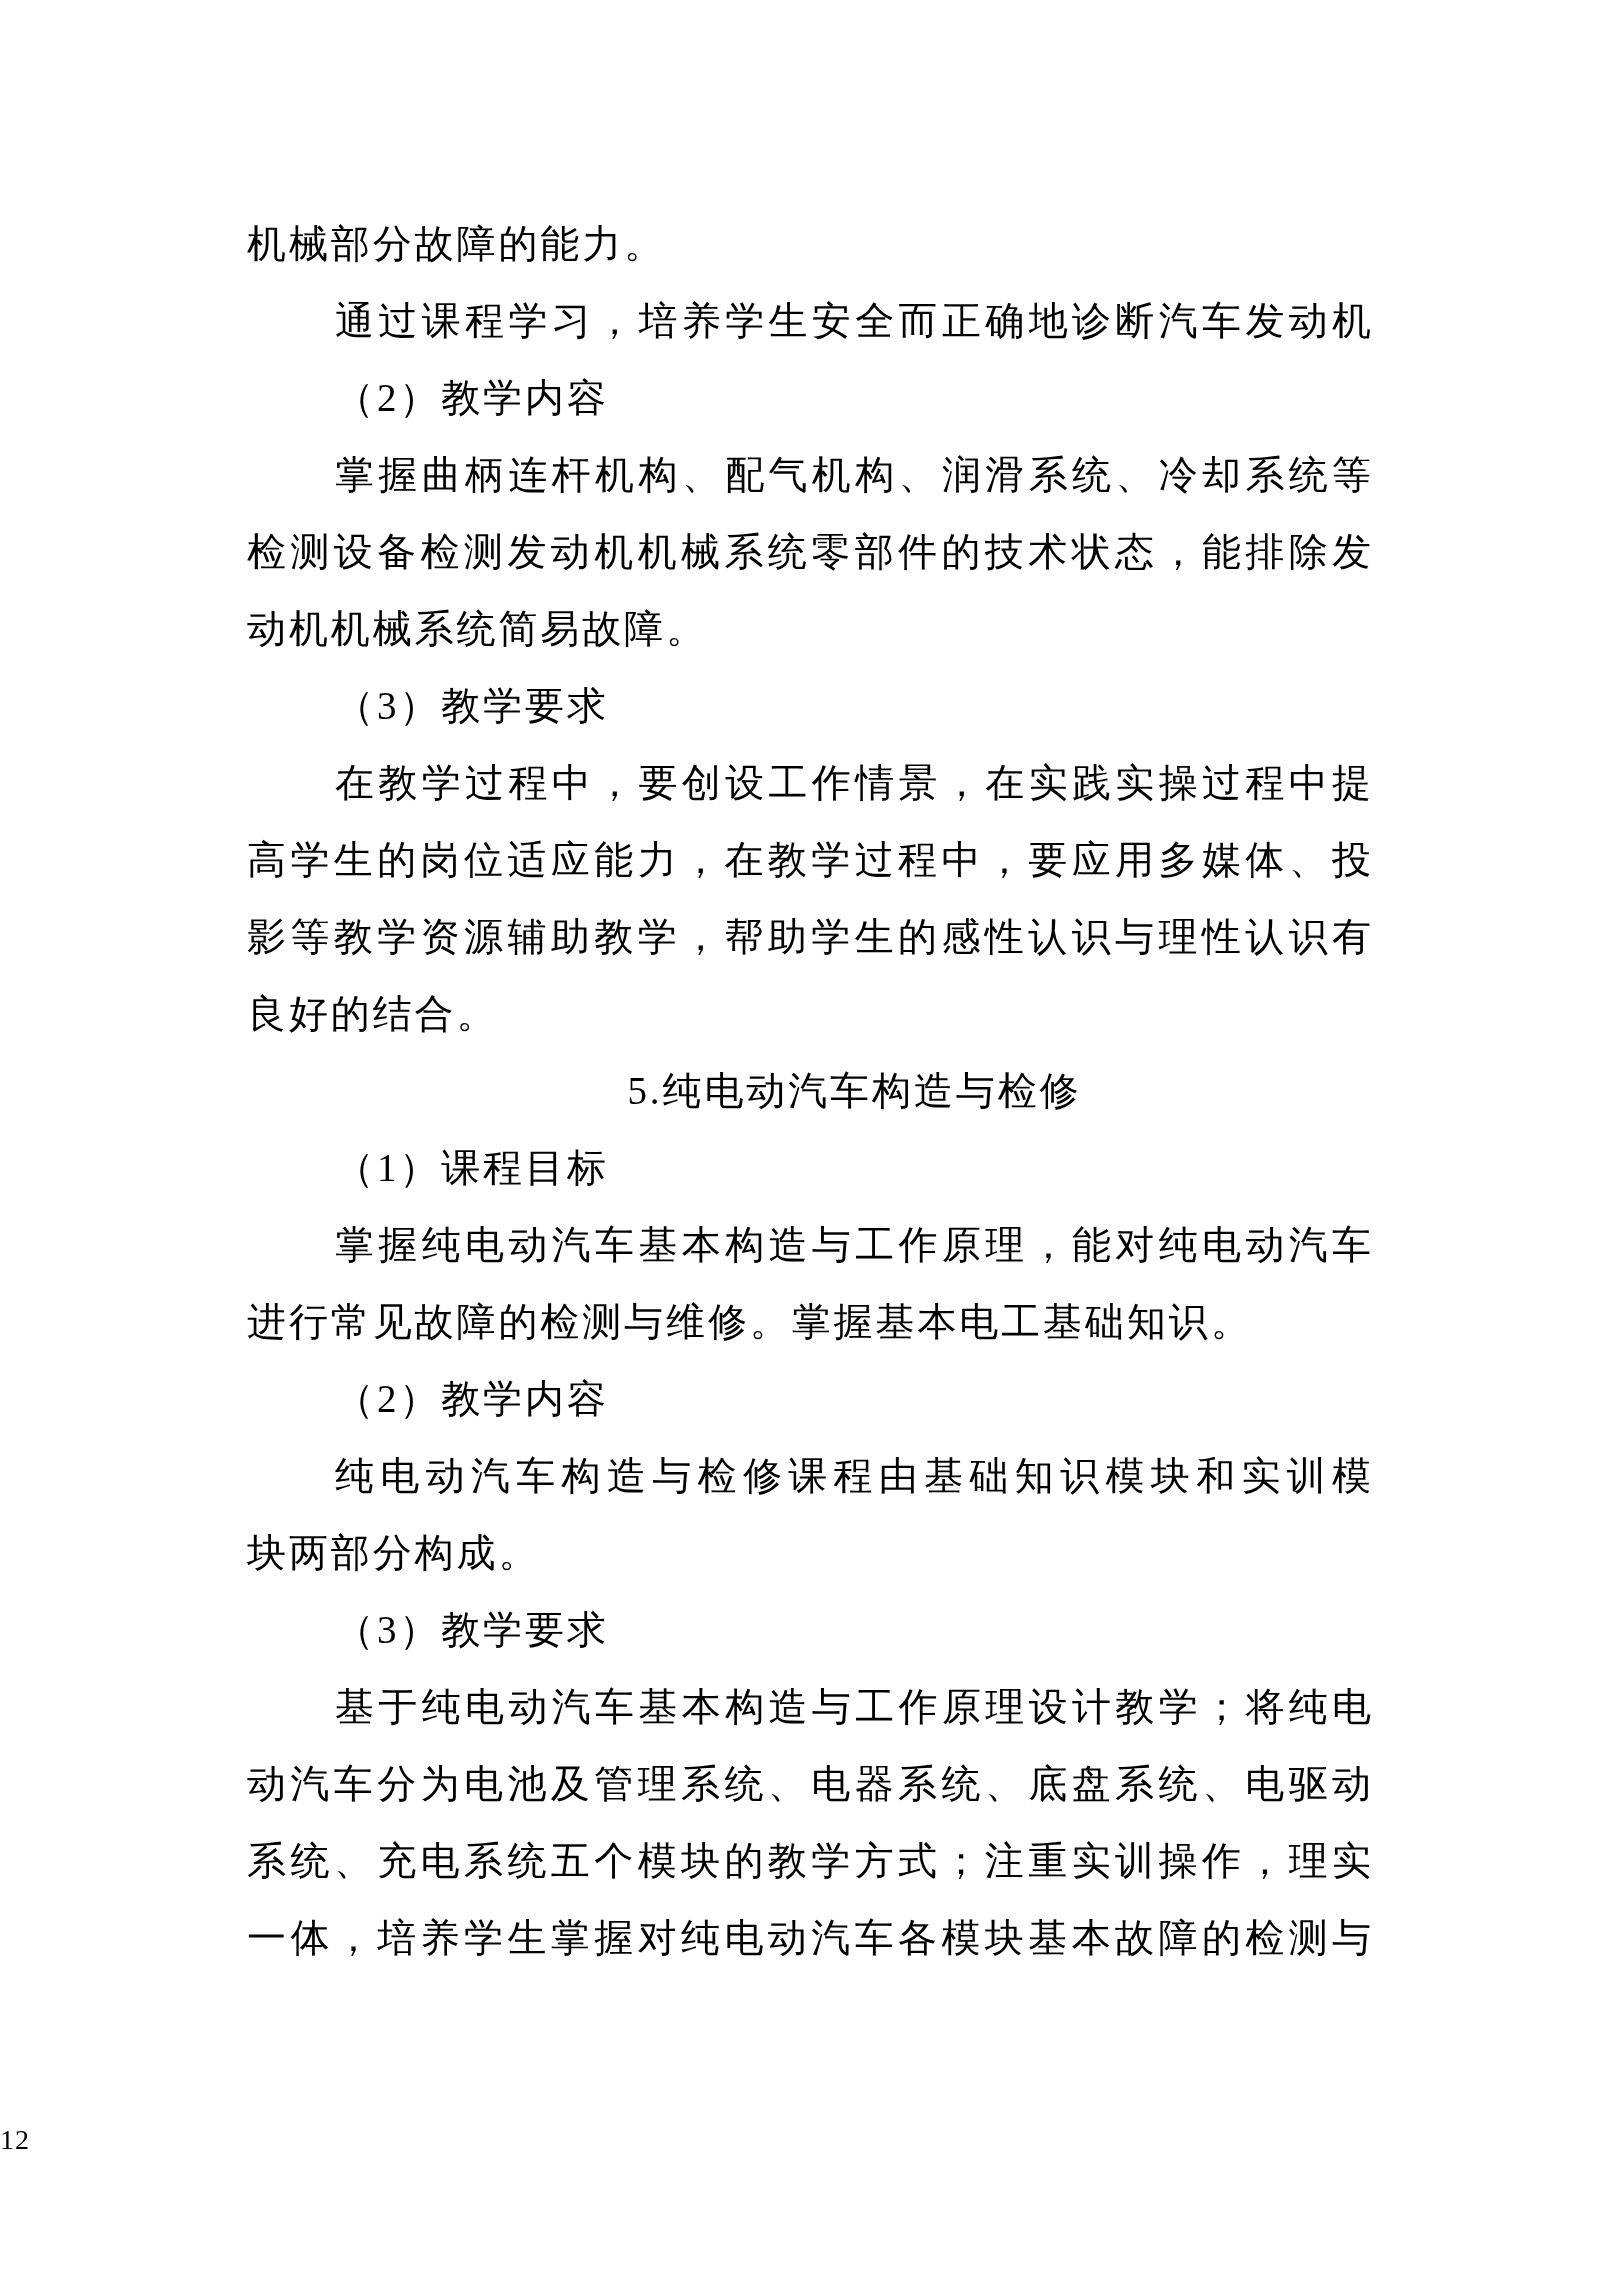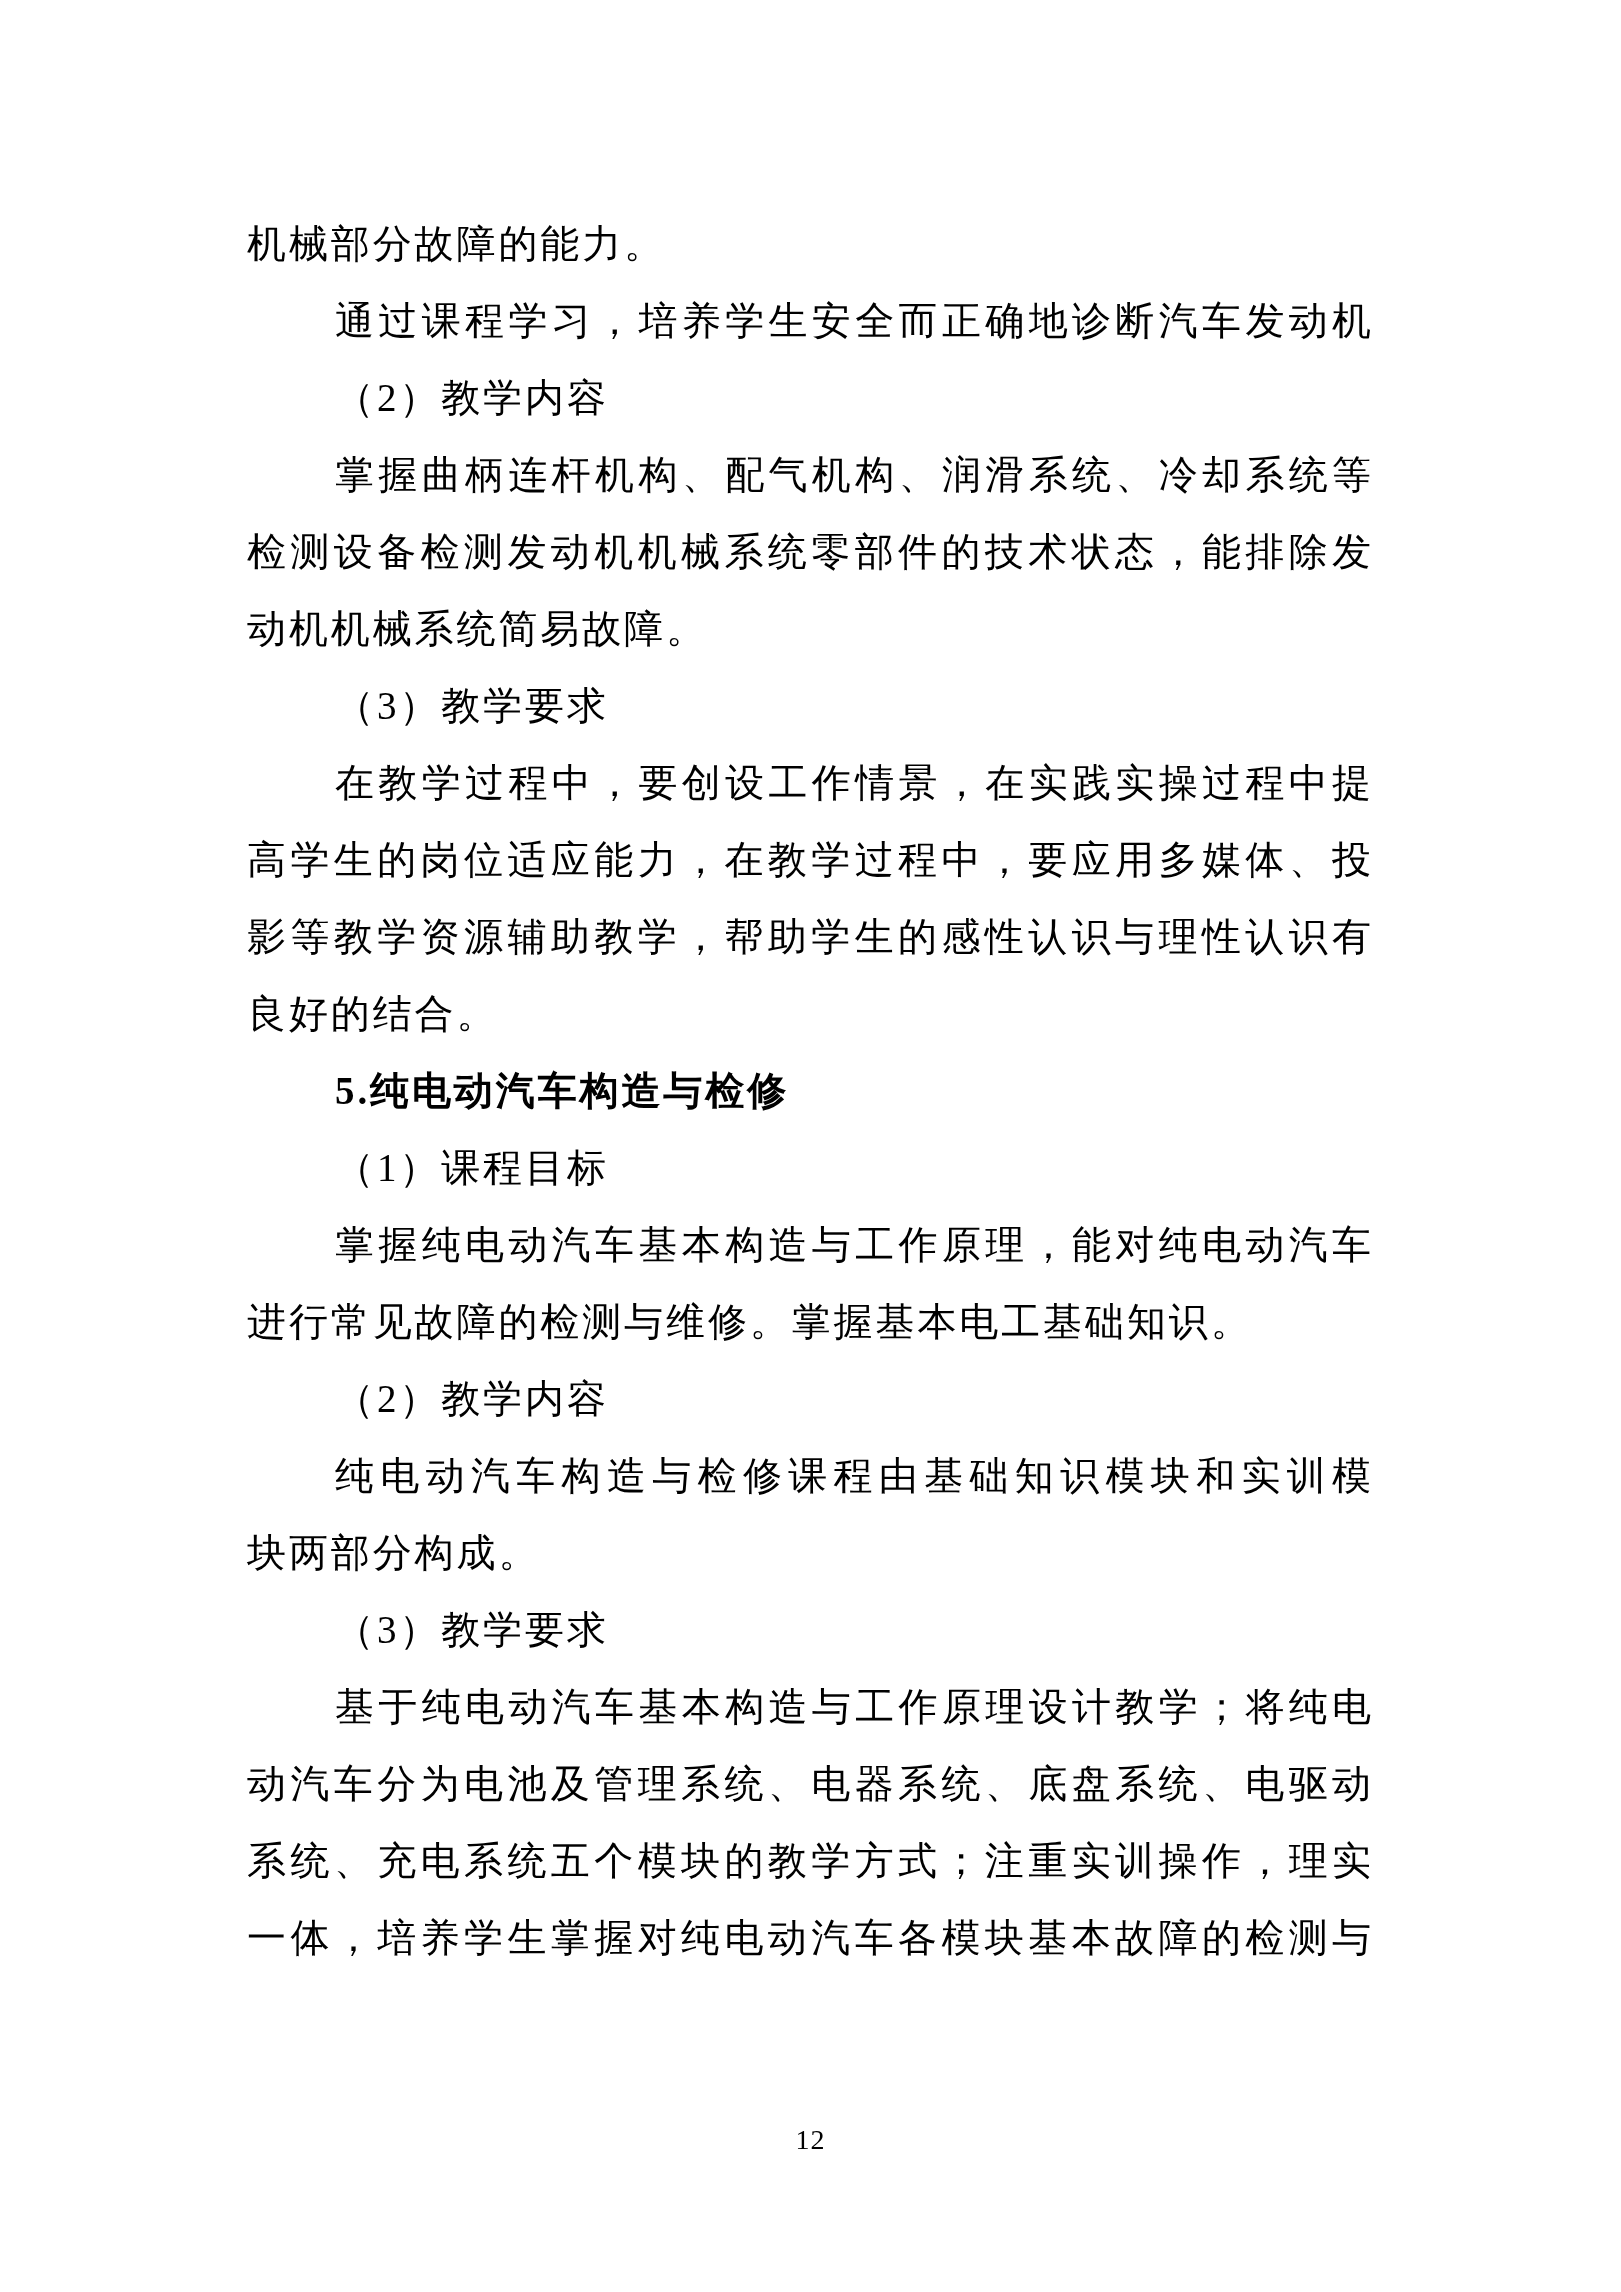--- a/index.html
+++ b/index.html
@@ -32,30 +32,30 @@
   }
   .line.indent {
     text-indent: 88px;
   }
   .line.justify {
     white-space: normal;
     text-align: justify;
     text-align-last: justify;
   }
   .line.bold {
-    font-weight: bold;
+    font-weight: normal;
+    text-align: center;
   }
   .page-number {
     position: absolute;
     top: 2120px;
     left: 0;
     width: 100%;
     height: 39px;
     line-height: 39px;
-    text-align: center;
     font-size: 28px;
     letter-spacing: 1px;
   }
 </style>
 </head>
 <body>
 
 <div class="page">
   <div class="text-block">
       <div class="line">机械部分故障的能力。</div>

